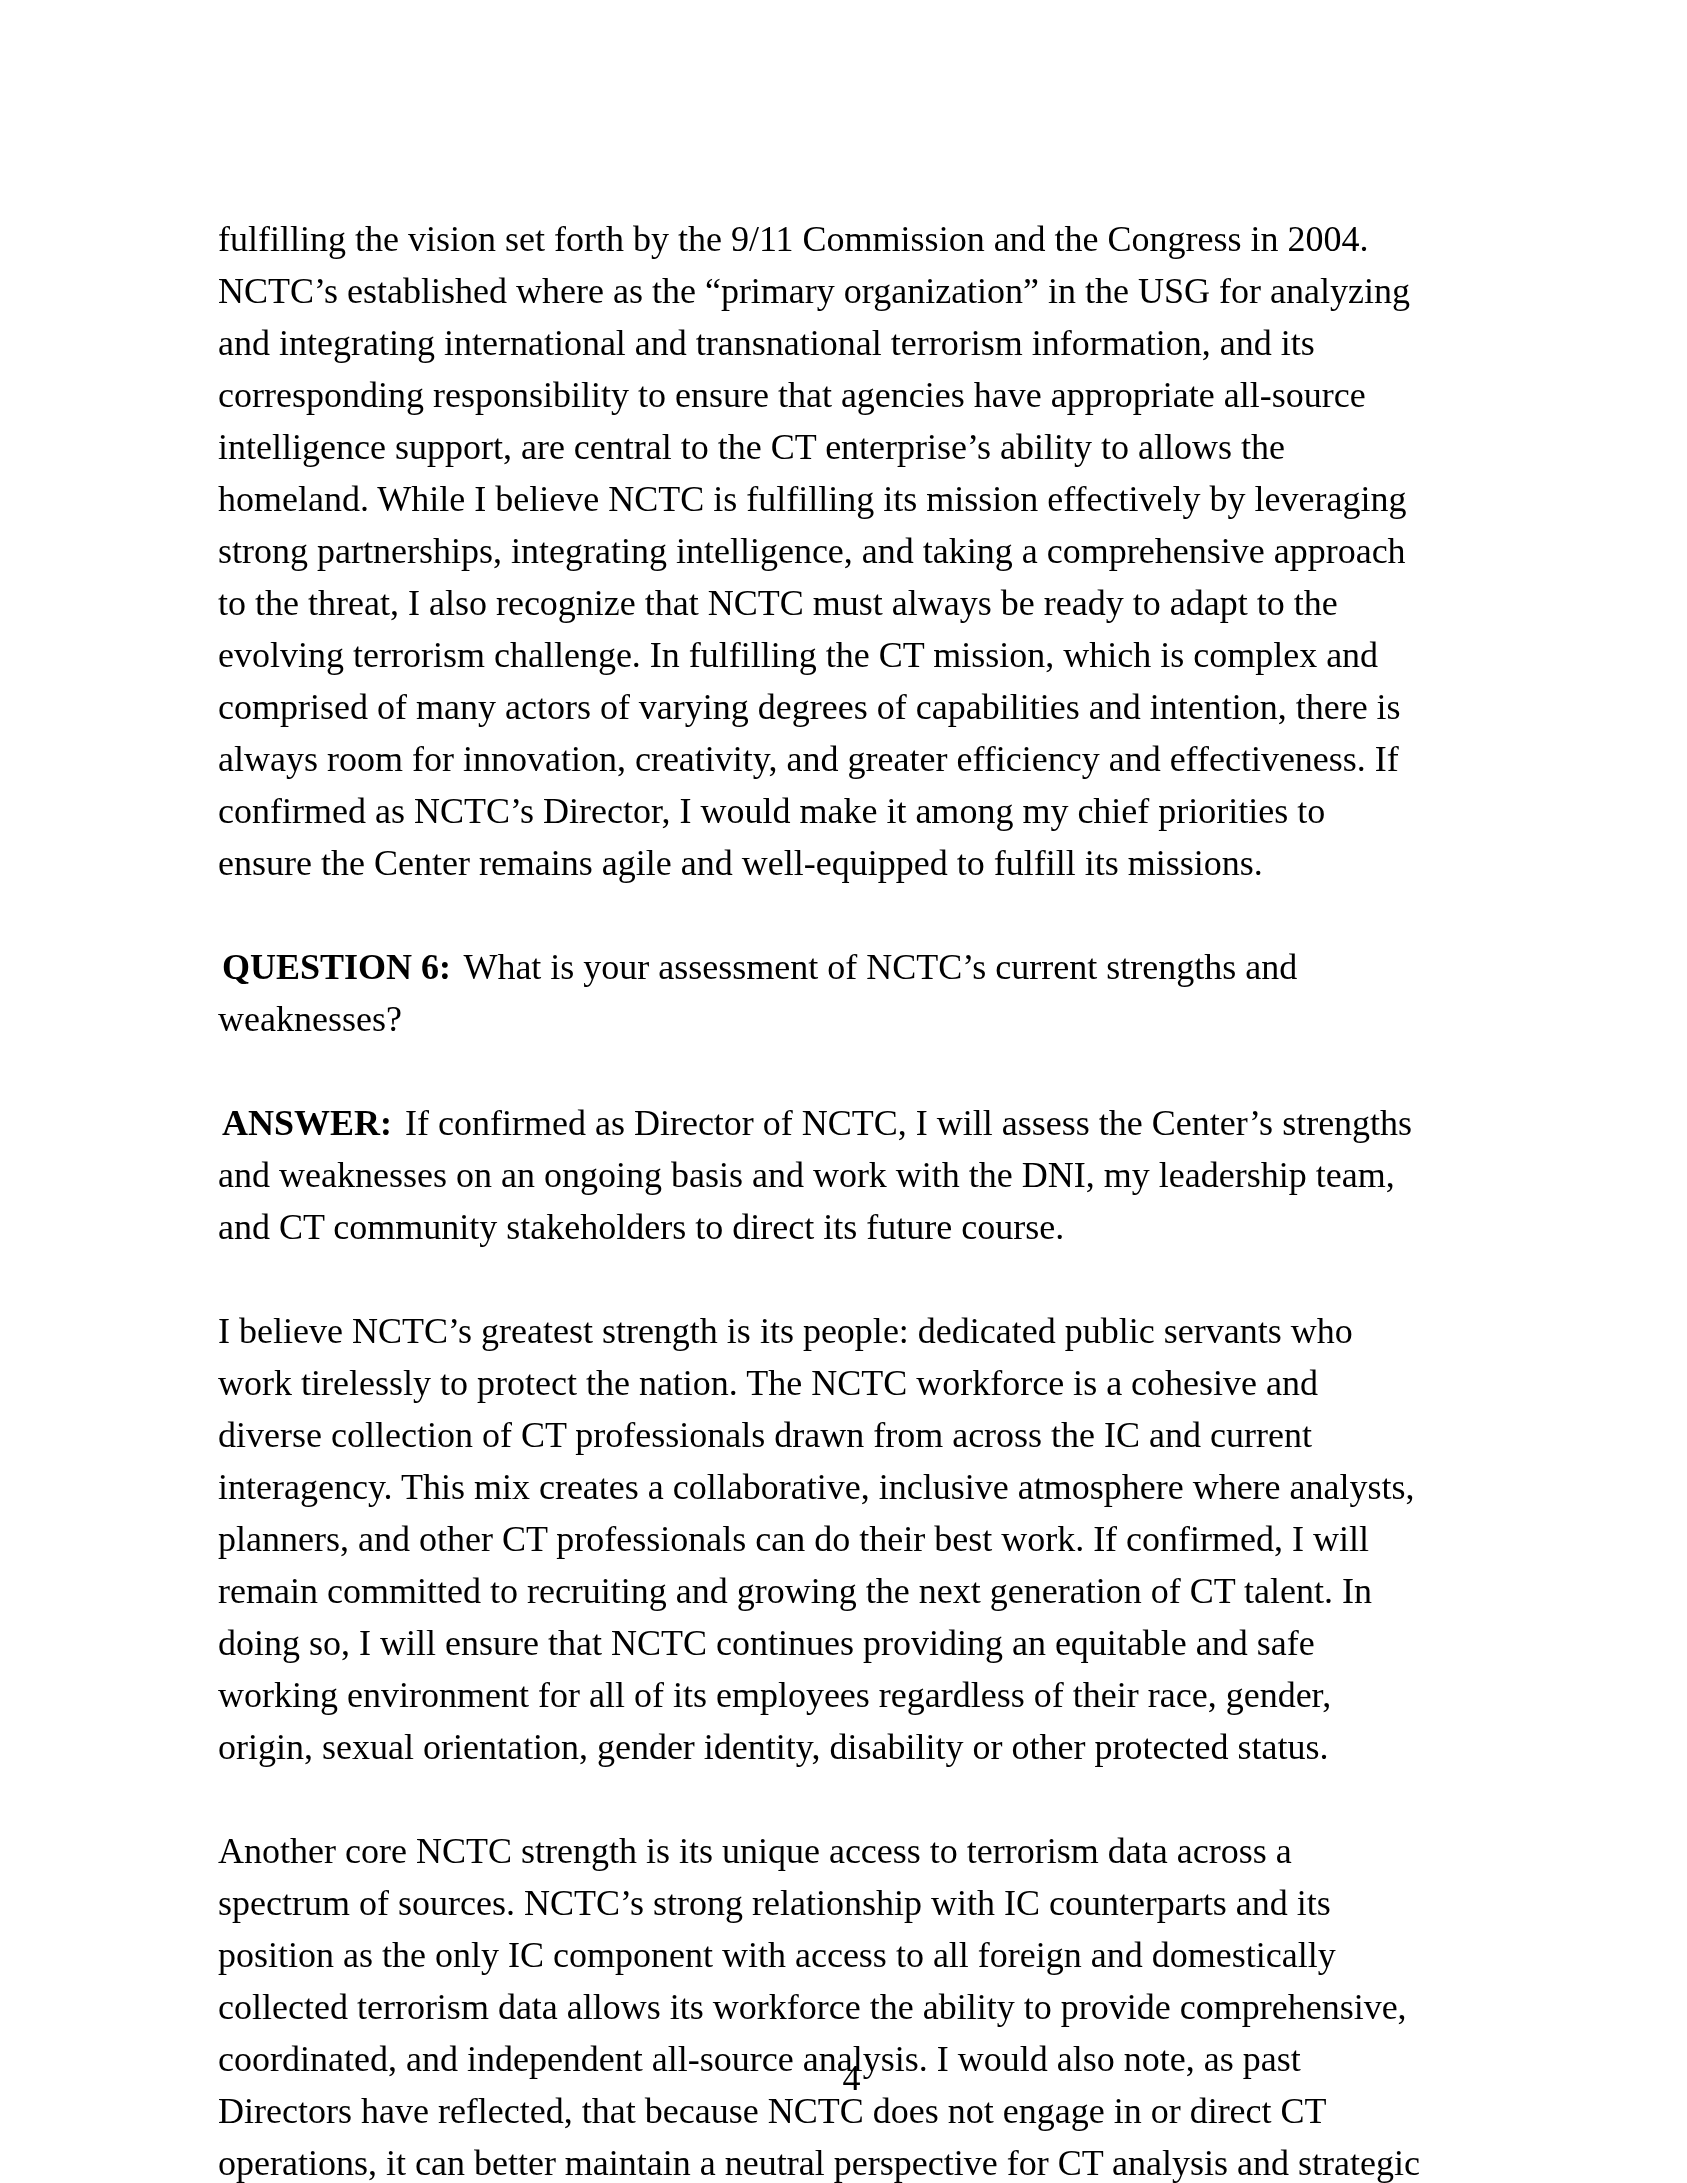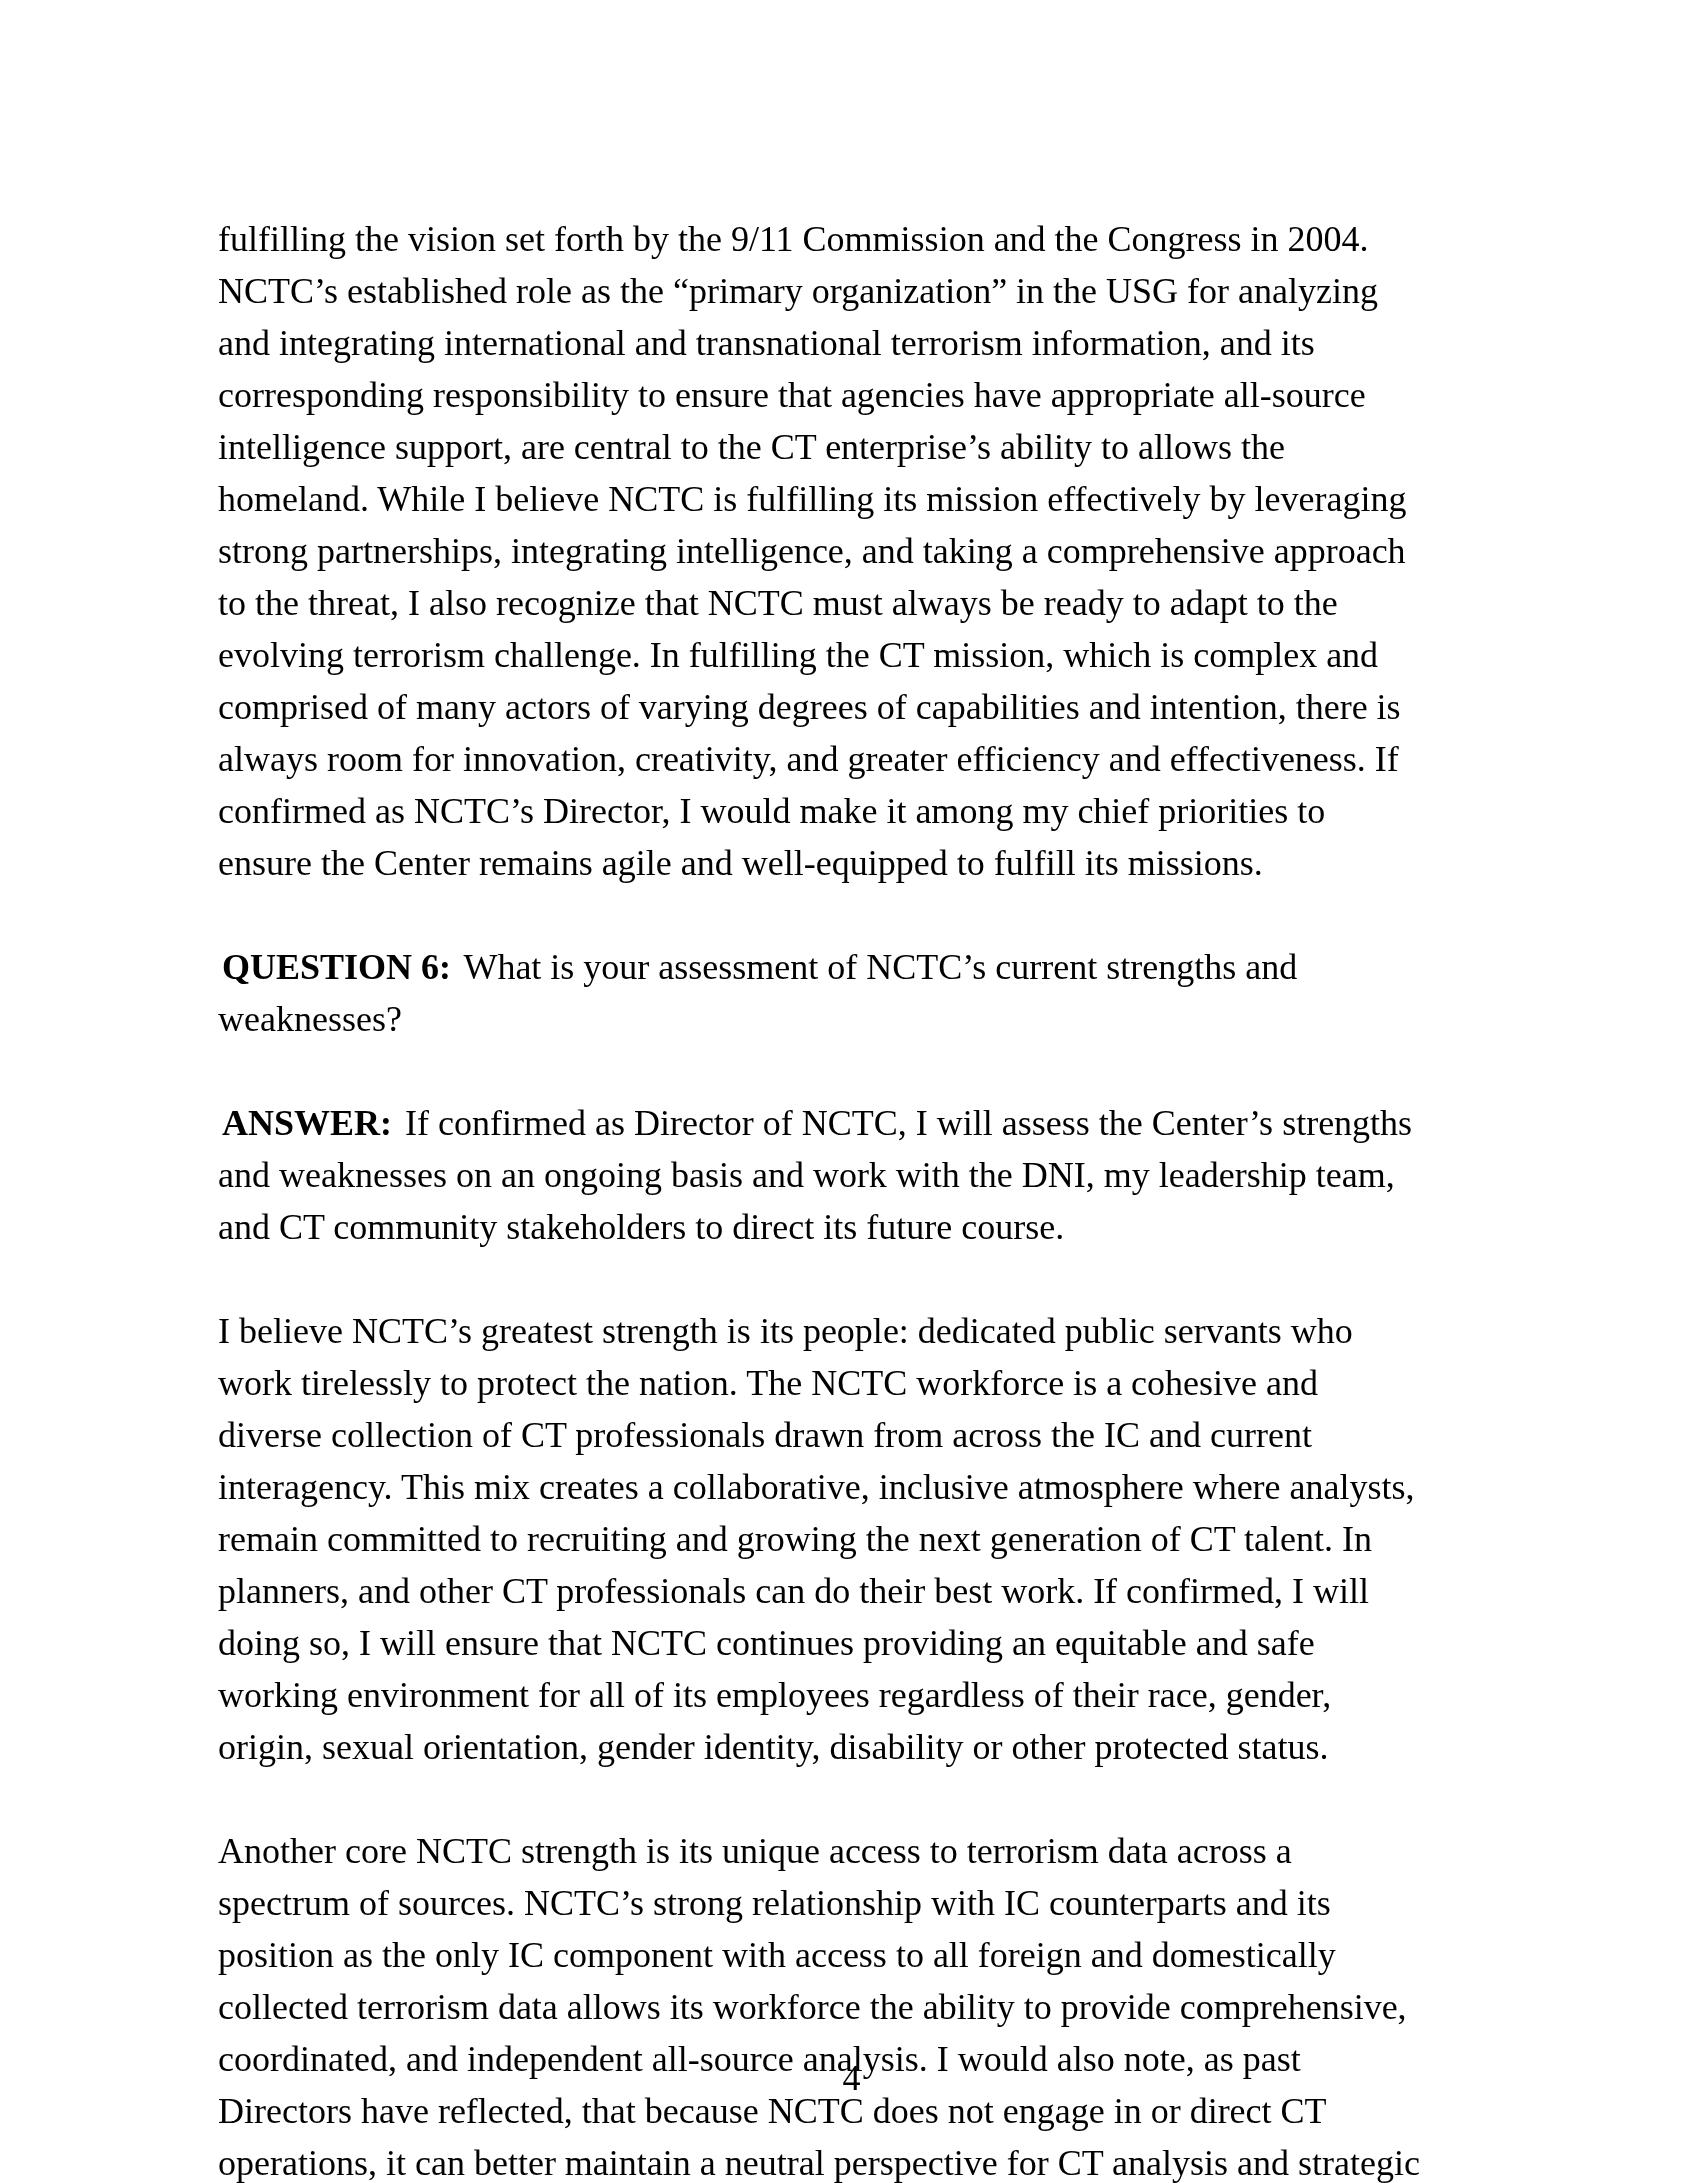--- a/index.html
+++ b/index.html
@@ -42,21 +42,21 @@
 
   .page-number { display: inline-block; }
 </style>
 </head>
 <body>
 
 <main class="page">
   <section class="body-text" id="document-body">
       <div class="paragraph">
         <div class="line">fulfilling the vision set forth by the 9/11 Commission and the Congress in 2004.</div>
-        <div class="line">NCTC’s established role as the “primary organization” in the USG for analyzing</div>
+        <div class="line">NCTC’s established where as the “primary organization” in the USG for analyzing</div>
         <div class="line">and integrating international and transnational terrorism information, and its</div>
         <div class="line">corresponding responsibility to ensure that agencies have appropriate all-source</div>
         <div class="line">intelligence support, are central to the CT enterprise’s ability to allows the</div>
         <div class="line">homeland. While I believe NCTC is fulfilling its mission effectively by leveraging</div>
         <div class="line">strong partnerships, integrating intelligence, and taking a comprehensive approach</div>
         <div class="line">to the threat, I also recognize that NCTC must always be ready to adapt to the</div>
         <div class="line">evolving terrorism challenge. In fulfilling the CT mission, which is complex and</div>
         <div class="line">comprised of many actors of varying degrees of capabilities and intention, there is</div>
         <div class="line">always room for innovation, creativity, and greater efficiency and effectiveness. If</div>
         <div class="line">confirmed as NCTC’s Director, I would make it among my chief priorities to</div>
@@ -69,22 +69,22 @@
       <div class="paragraph">
         <div class="line"><span class="bold-lead">ANSWER:</span> If confirmed as Director of NCTC, I will assess the Center’s strengths</div>
         <div class="line">and weaknesses on an ongoing basis and work with the DNI, my leadership team,</div>
         <div class="line">and CT community stakeholders to direct its future course.</div>
       </div>
       <div class="paragraph">
         <div class="line">I believe NCTC’s greatest strength is its people: dedicated public servants who</div>
         <div class="line">work tirelessly to protect the nation. The NCTC workforce is a cohesive and</div>
         <div class="line">diverse collection of CT professionals drawn from across the IC and current</div>
         <div class="line">interagency. This mix creates a collaborative, inclusive atmosphere where analysts,</div>
+        <div class="line">planners, and other CT professionals can do their best work. If confirmed, I will</div>
         <div class="line">remain committed to recruiting and growing the next generation of CT talent. In</div>
-        <div class="line">planners, and other CT professionals can do their best work. If confirmed, I will</div>
         <div class="line">doing so, I will ensure that NCTC continues providing an equitable and safe</div>
         <div class="line">working environment for all of its employees regardless of their race, gender,</div>
         <div class="line">origin, sexual orientation, gender identity, disability or other protected status.</div>
       </div>
       <div class="paragraph">
         <div class="line">Another core NCTC strength is its unique access to terrorism data across a</div>
         <div class="line">spectrum of sources. NCTC’s strong relationship with IC counterparts and its</div>
         <div class="line">position as the only IC component with access to all foreign and domestically</div>
         <div class="line">collected terrorism data allows its workforce the ability to provide comprehensive,</div>
         <div class="line">coordinated, and independent all-source analysis. I would also note, as past</div>

